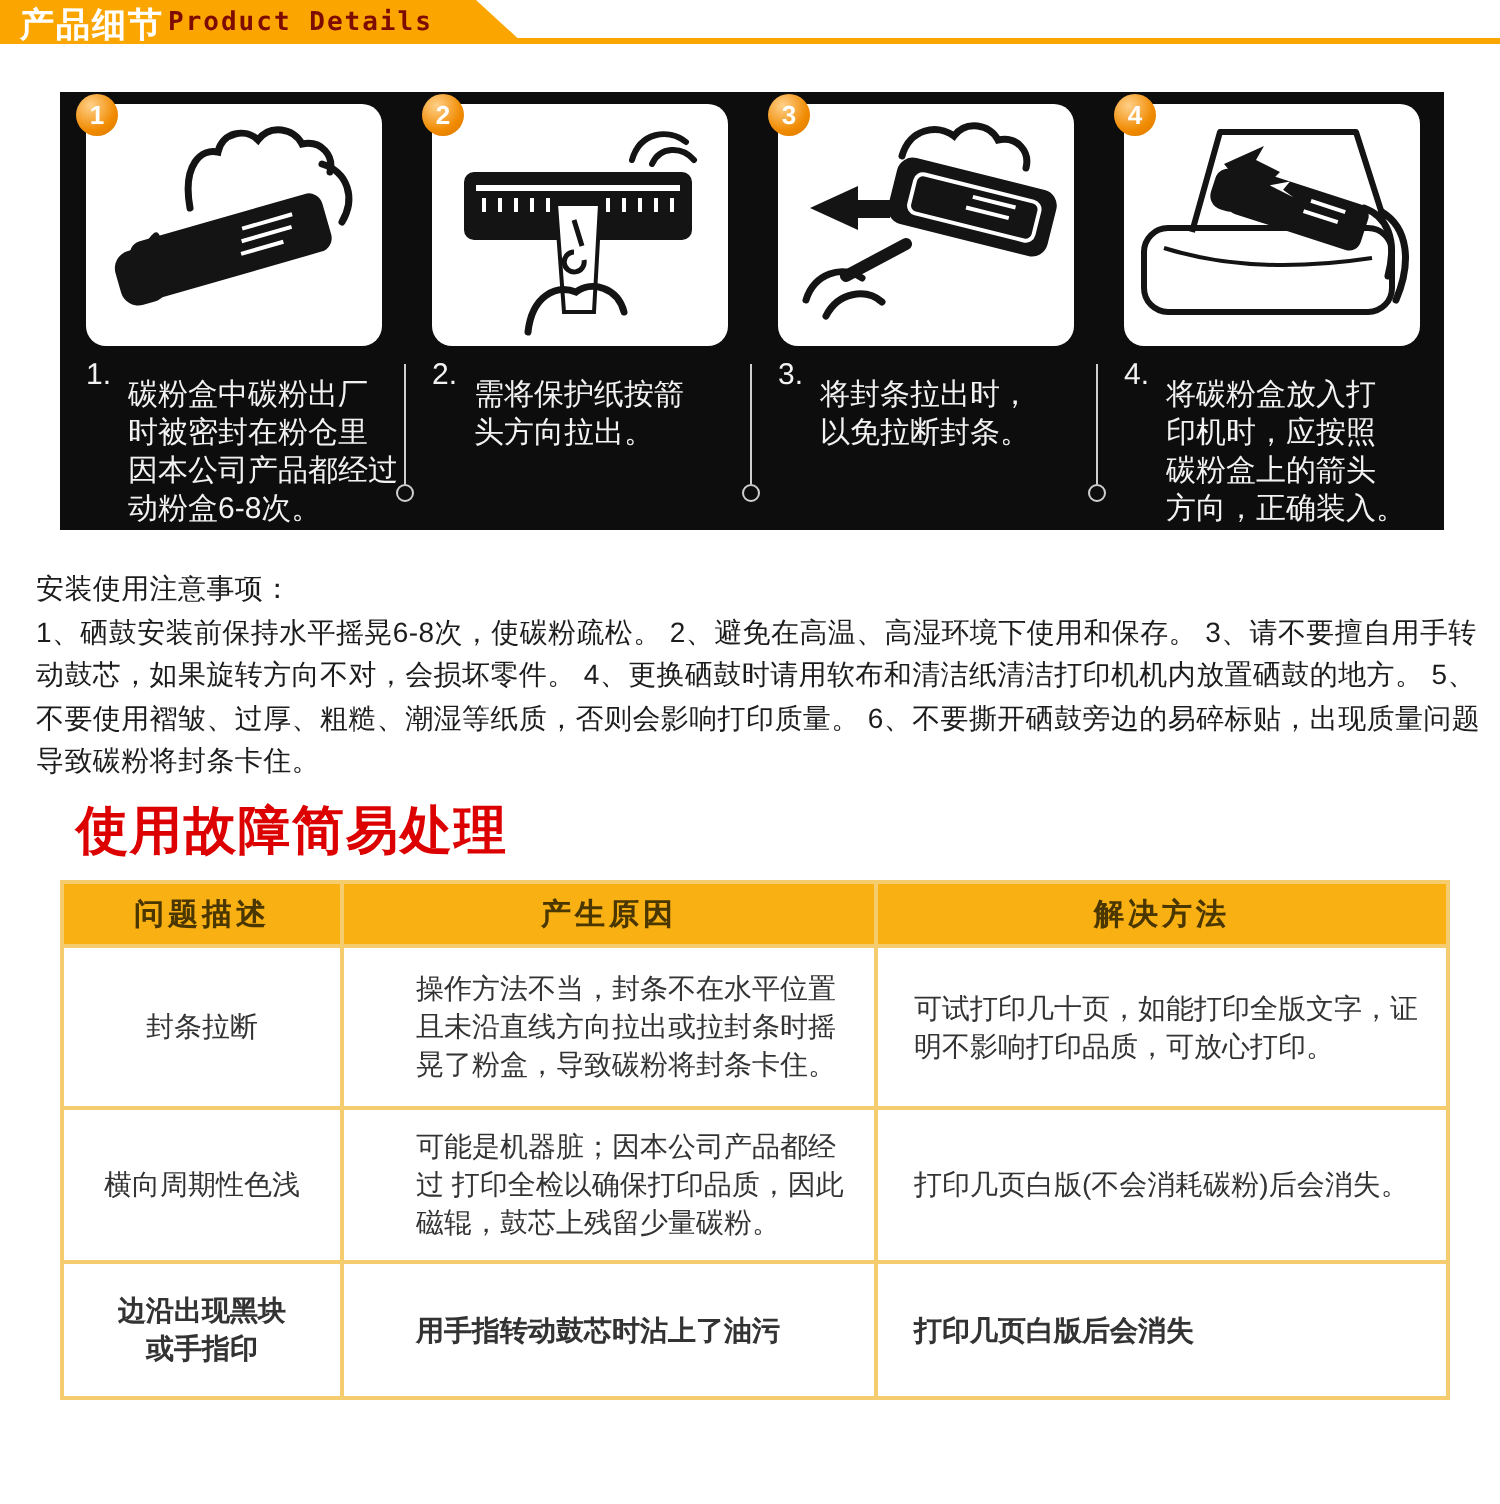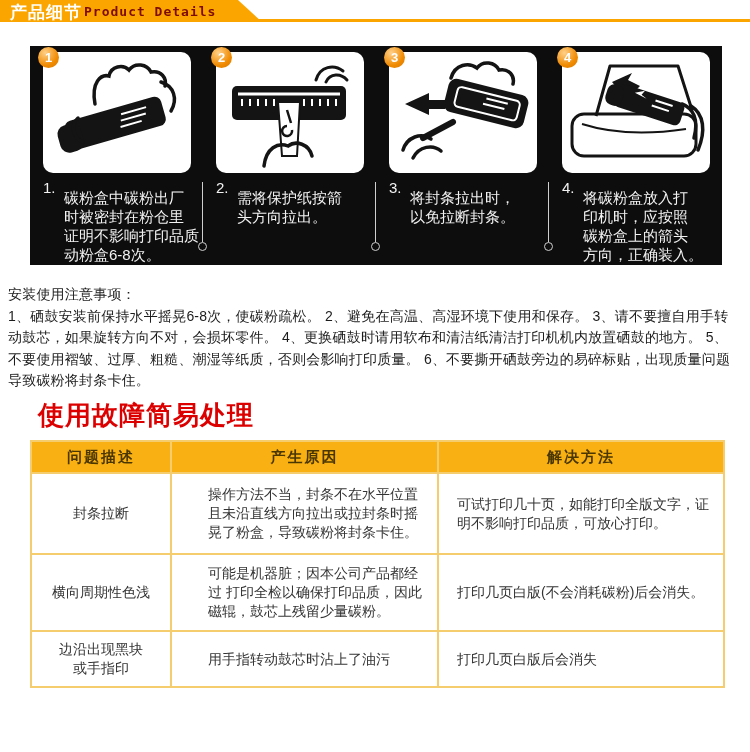--- a/index.html
+++ b/index.html
@@ -32,35 +32,35 @@
   .stepnum{width:21px;flex:none;}
   .steplines{flex:1;margin-top:10px;}
   .ornament{position:absolute;top:136px;width:9px;height:75px;pointer-events:none;}
   .ornament .oline{position:absolute;left:4px;top:0;width:1px;height:60px;background:#cfcfcf;}
   .ornament .ocircle{position:absolute;left:0;top:60px;width:7px;height:7px;border:1px solid #cfcfcf;
         border-radius:50%;background:transparent;}
 
   
   .notes{position:absolute;left:8px;top:284px;width:740px;color:#1c1c1c;
         font-size:14px;line-height:21.5px;}
-  .notes div{white-space:nowrap;letter-spacing:0.2px;}
+  .notes div{white-space:nowrap;letter-spacing:0.2px;margin-left:10px;}
 
   
   .trouble-heading{position:absolute;left:38px;top:398px;color:var(--heading_red);
         font-size:26px;font-weight:bold;letter-spacing:1px;}
   table.trouble{position:absolute;left:30px;top:440px;border-collapse:collapse;
         table-layout:fixed;width:693px;}
   table.trouble th,table.trouble td{border:2px solid var(--table_border);}
   table.trouble th{background:var(--table_header);color:#4a3700;font-size:15px;
         font-weight:bold;height:28px;letter-spacing:2px;margin-top:18px;}
   table.trouble td{font-size:14px;color:#333;line-height:19px;vertical-align:middle;}
   td.prob{text-align:center;white-space:pre-line;}
   td.cause{padding:8px 10px 8px 36px;}
   td.sol{padding:8px 8px 8px 18px;}
-  tr.r1{height:81px;} tr.r2{height:77px;} tr.r3{height:56px;} tr.r4{height:58px;}
+  tr.r1{height:81px;} tr.r2{height:77px;} tr.r3{height:68px;font-weight:bold;} tr.r4{height:58px;}
 </style>
 </head>
 <body>
 
 <div id="page">
 
   <div class="banner-block"></div>
   <div class="banner-underline"></div>
   <div class="banner-cn">产品细节</div>
   <div class="banner-en">Product Details</div>
@@ -79,21 +79,21 @@
           </g>
           <path d="M40 90 C30 86 27 73 35 66" fill="none" stroke="#141414" stroke-width="3.5" stroke-linecap="round"></path>
           <path d="M118 30 C131 34 135 47 128 59" fill="none" stroke="#141414" stroke-width="3.5" stroke-linecap="round"></path>
         </svg>
       </div>
       <div class="steptext">
         <span class="stepnum">1.</span>
         <div class="steplines">
           <div>碳粉盒中碳粉出厂</div>
           <div>时被密封在粉仓里</div>
-          <div>证明不影响打印品质</div>
+          <div>因本公司产品都经过</div>
           <div>动粉盒6-8次。</div>
         </div>
       </div>
     </div>
 
     <div class="cell">
       <div class="ornament" style="left:-5px;">
         <div class="oline"></div>
           <div class="ocircle"></div>
       </div>

